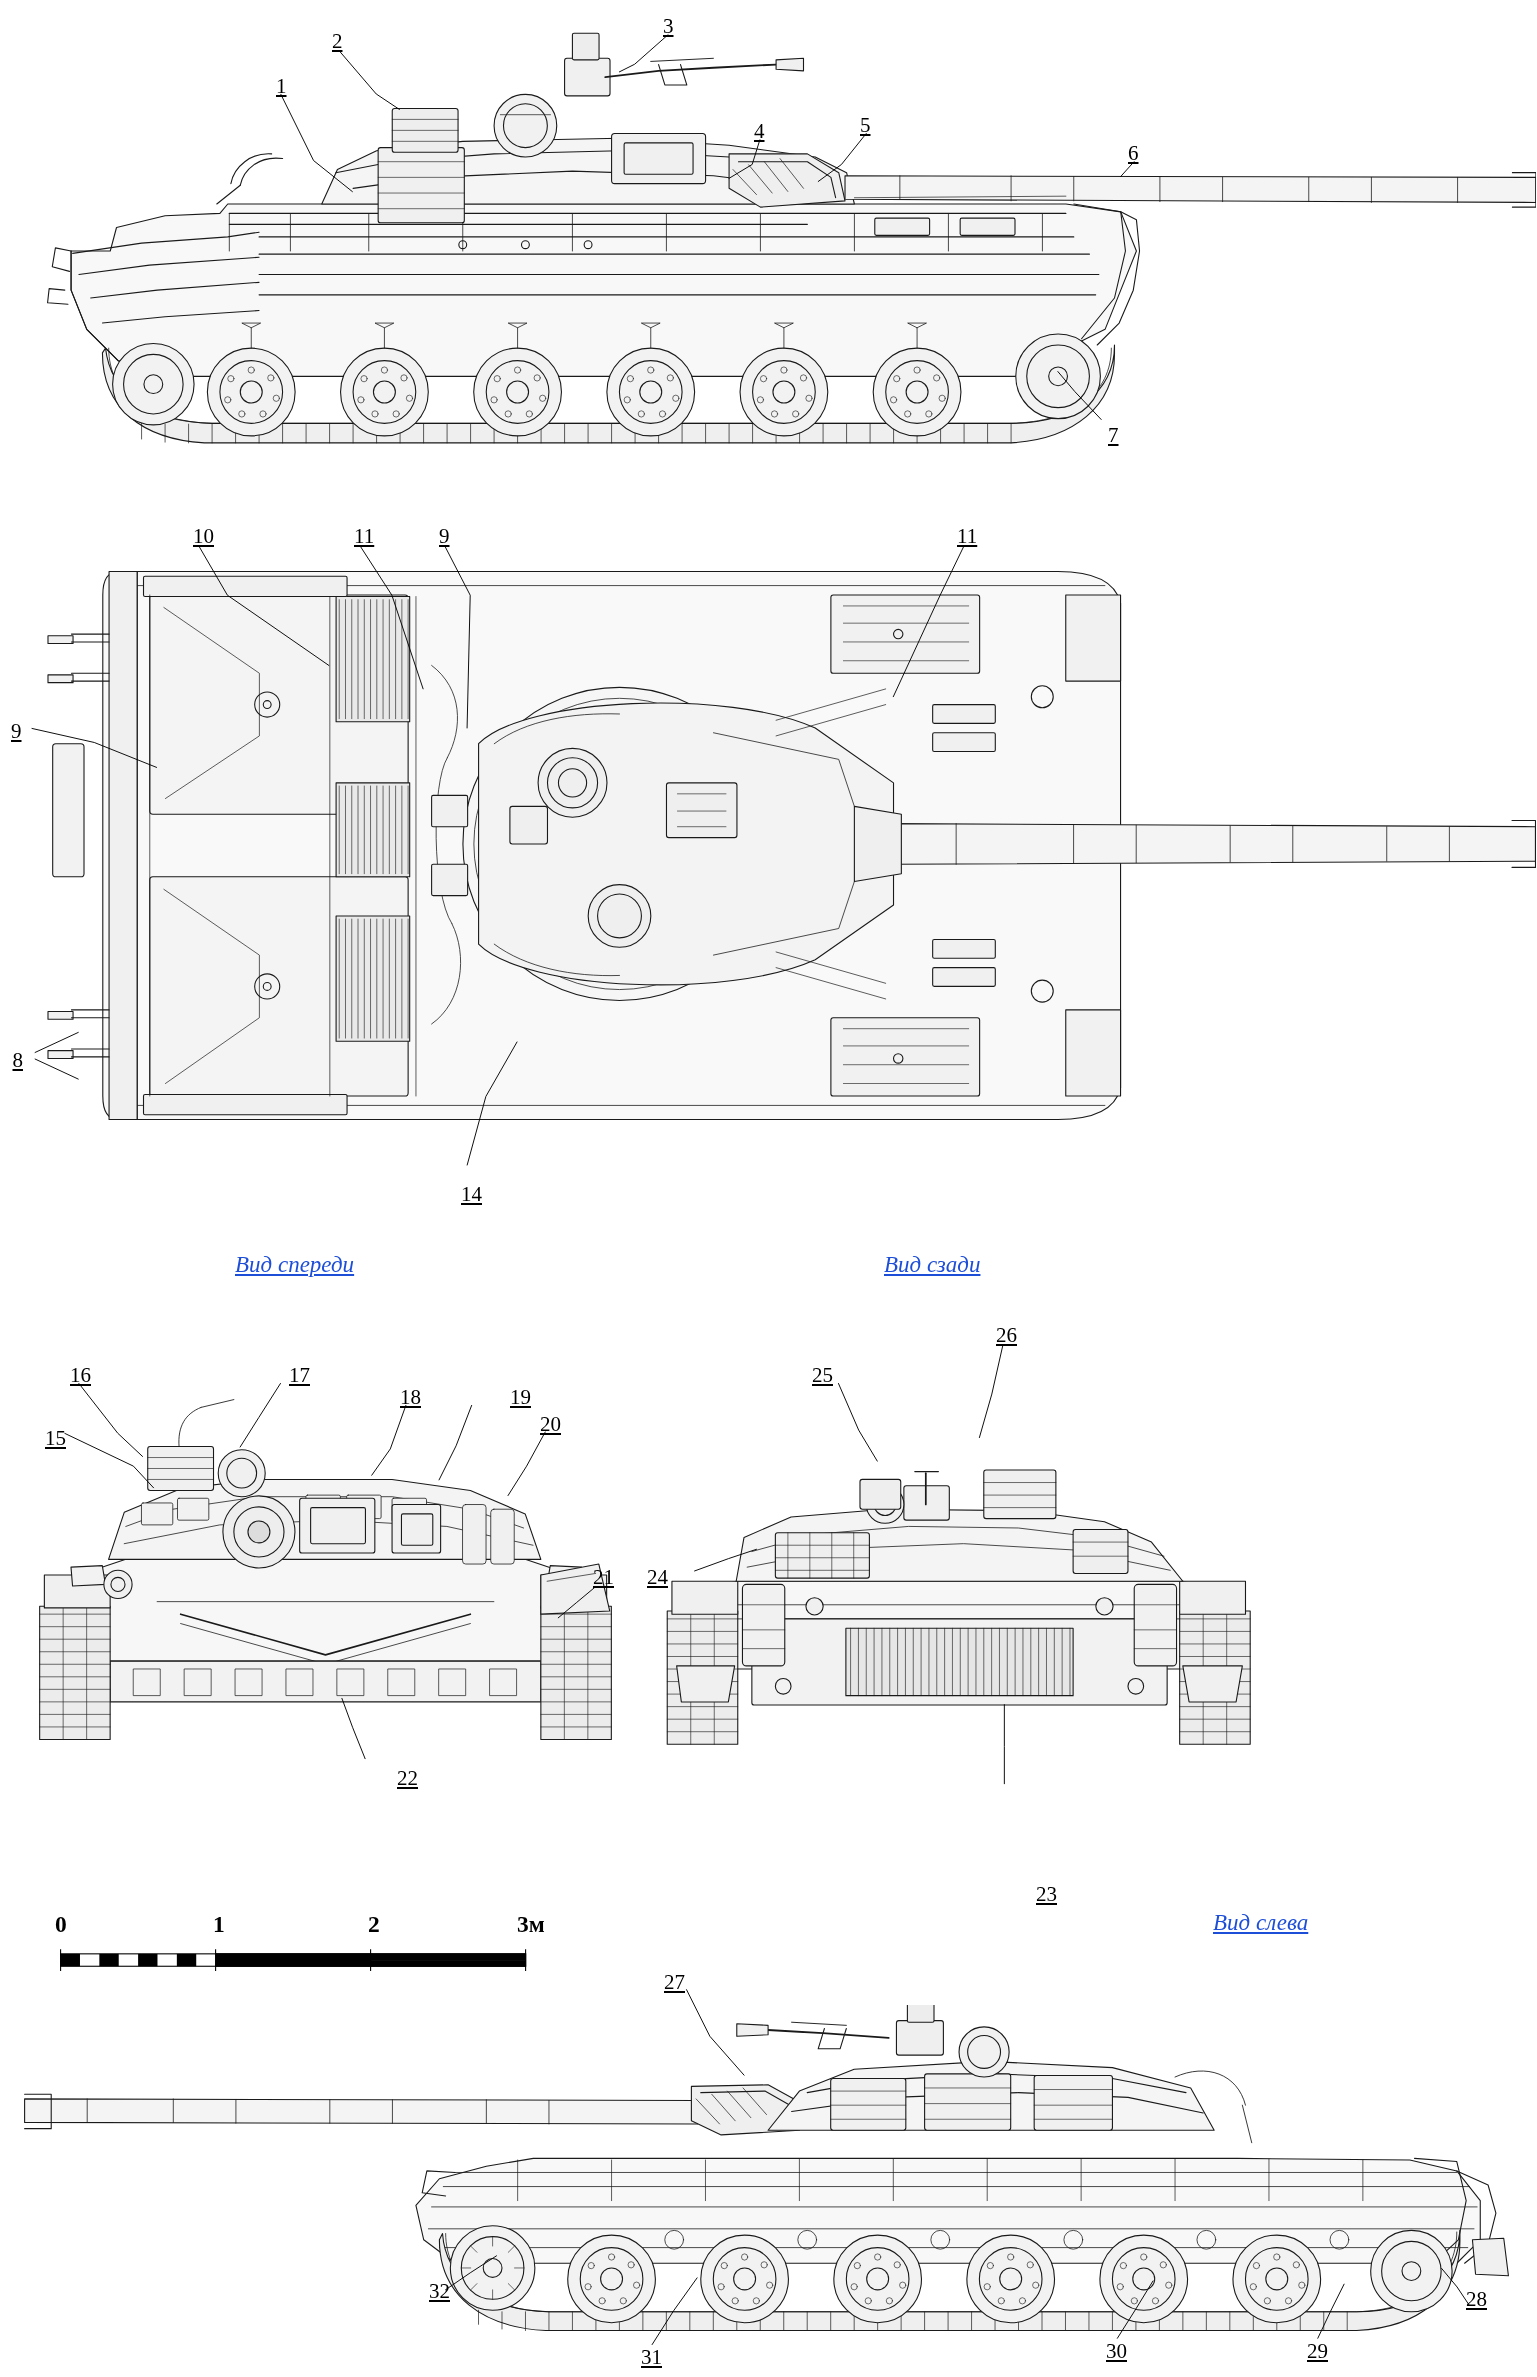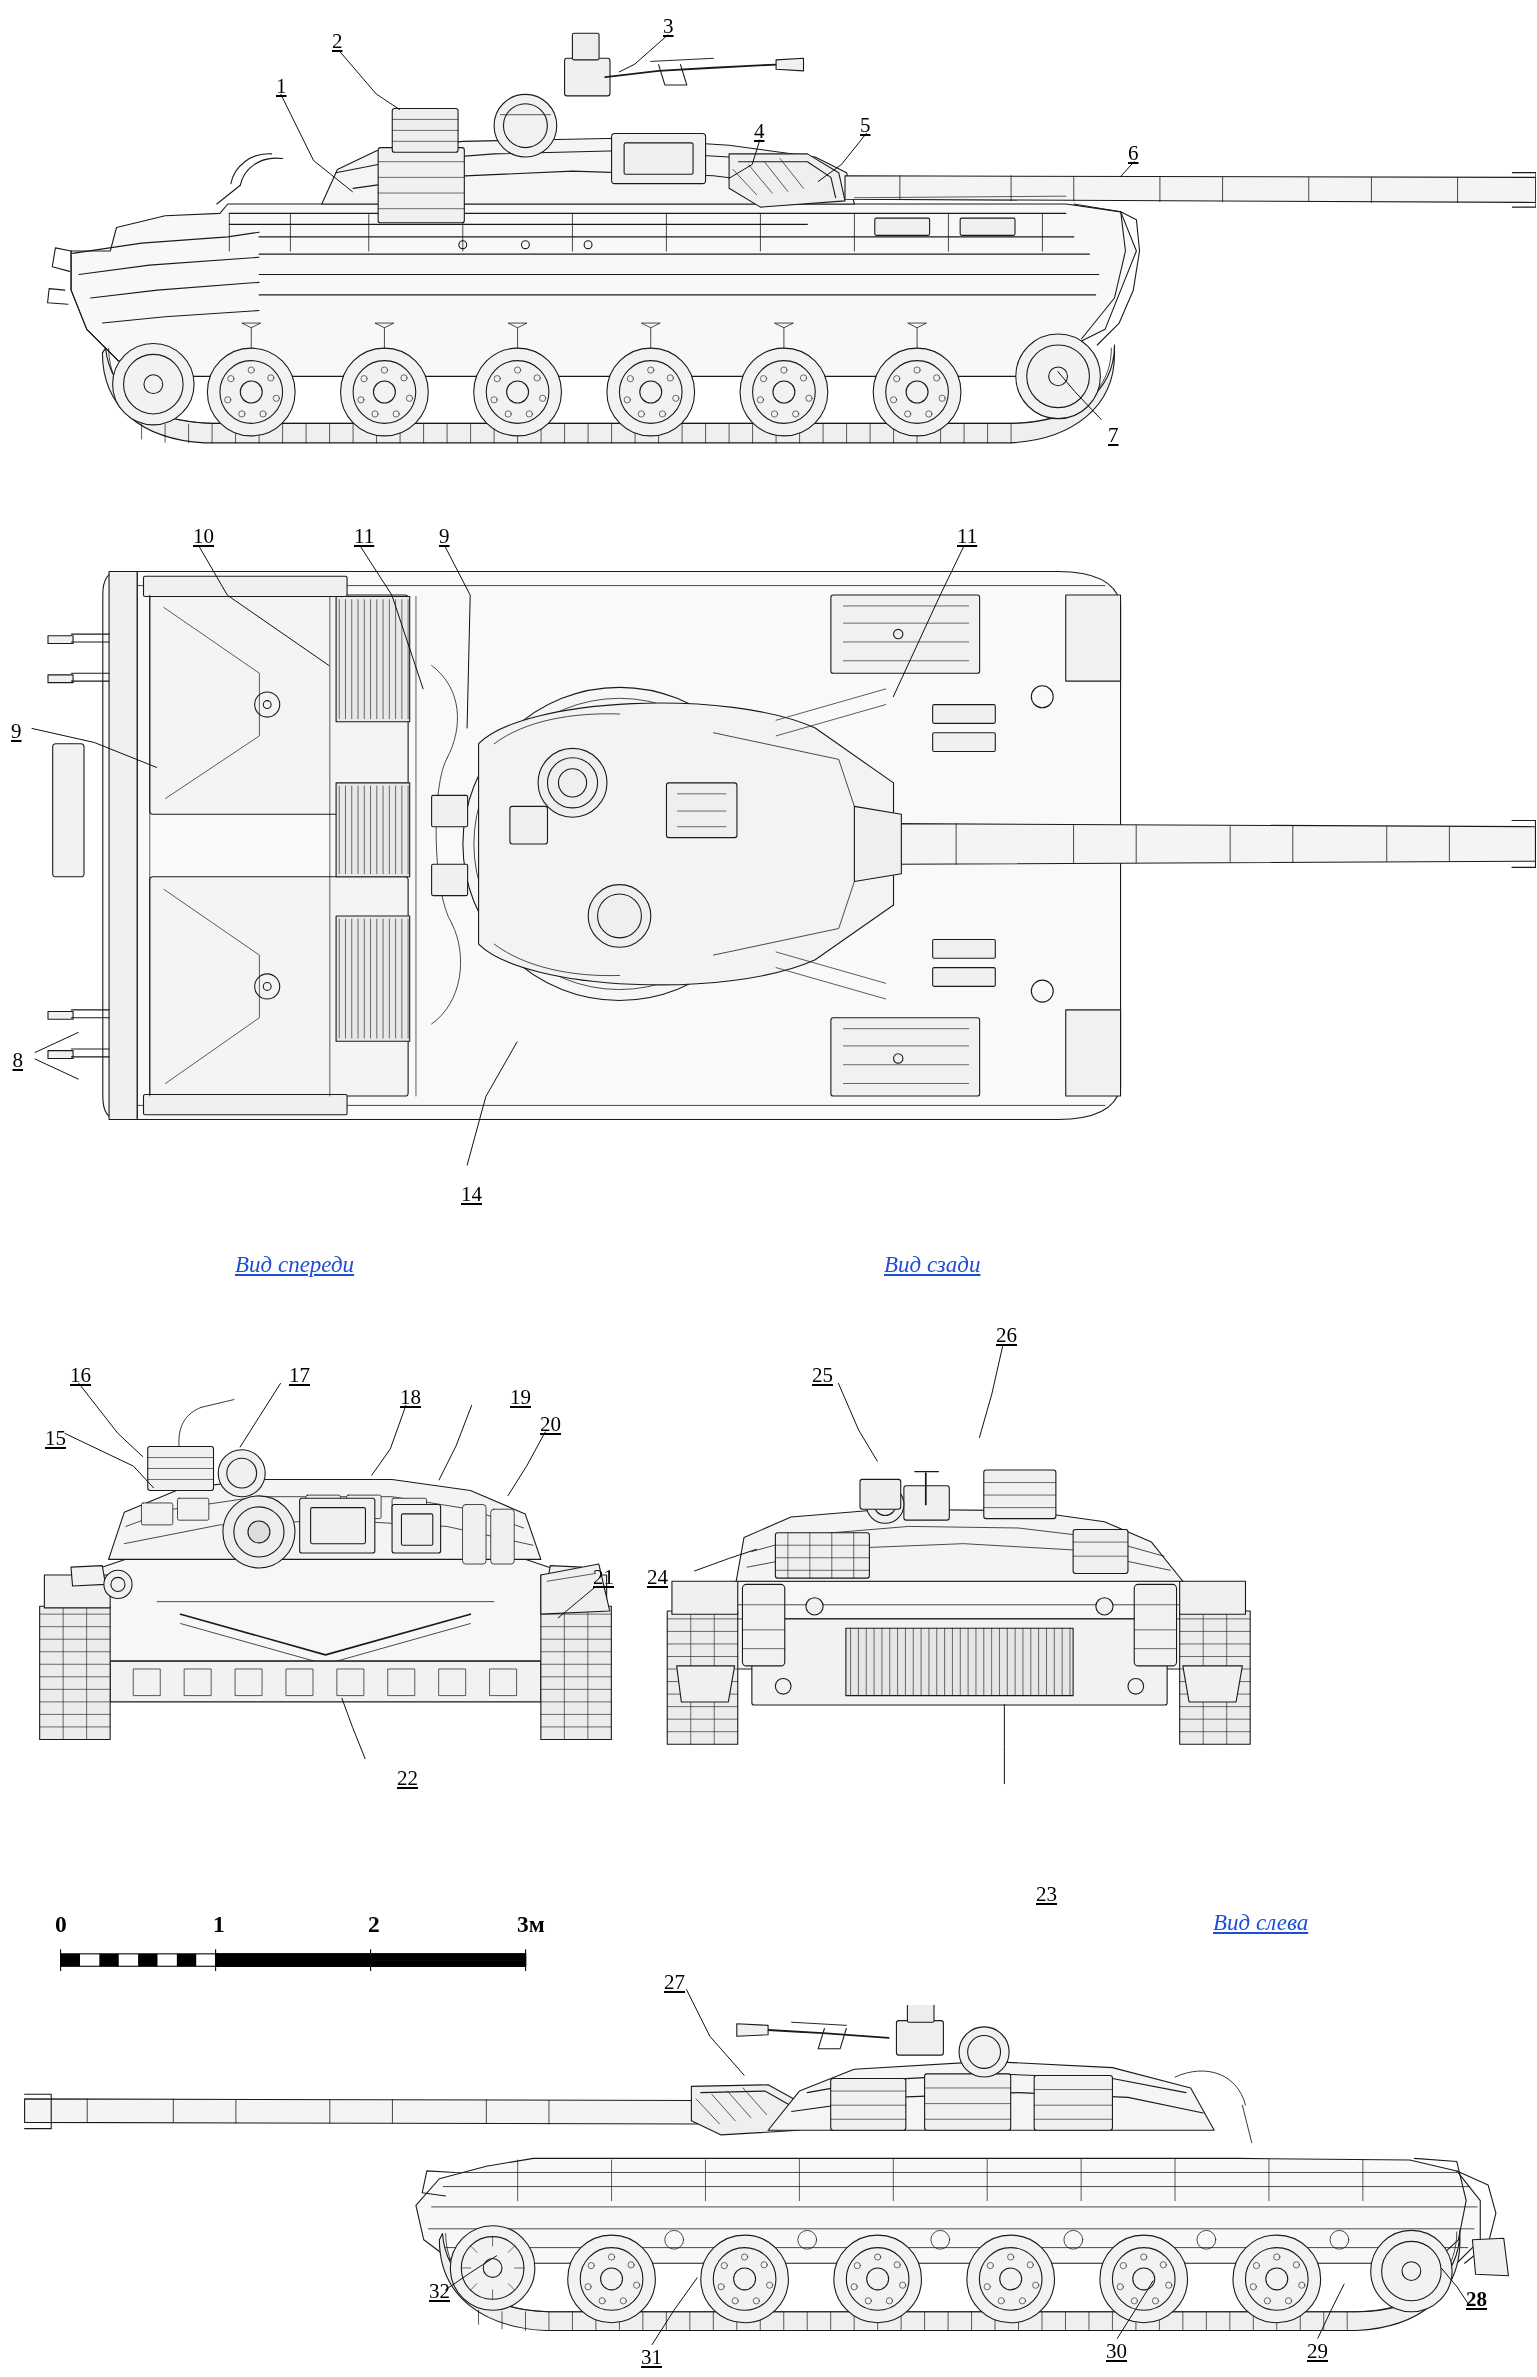--- a/index.html
+++ b/index.html
@@ -706,20 +706,20 @@
   <div class="callout u" style="left:540px; top:1414px;">20</div>
   <div class="callout u" style="left:593px; top:1567px;">21</div>
   <div class="callout u" style="left:357px; top:1768px;margin-left:40px;">22</div>
 
   <div class="callout u" style="left:996px; top:1884px;margin-left:40px;">23</div>
   <div class="callout u" style="left:647px; top:1567px;">24</div>
   <div class="callout u" style="left:812px; top:1365px;">25</div>
   <div class="callout u" style="left:996px; top:1325px;">26</div>
 
   <div class="callout u" style="left:664px; top:1972px;">27</div>
-  <div class="callout u" style="left:1466px; top:2289px;font-weight:bold;">28</div>
+  <div class="callout u" style="left:1466px; top:2289px;">28</div>
   <div class="callout u" style="left:1307px; top:2341px;">29</div>
   <div class="callout u" style="left:1106px; top:2341px;">30</div>
   <div class="callout u" style="left:641px; top:2347px;">31</div>
   <div class="callout u" style="left:429px; top:2281px;">32</div>
 
 </div>
 
 
 </body></html>

